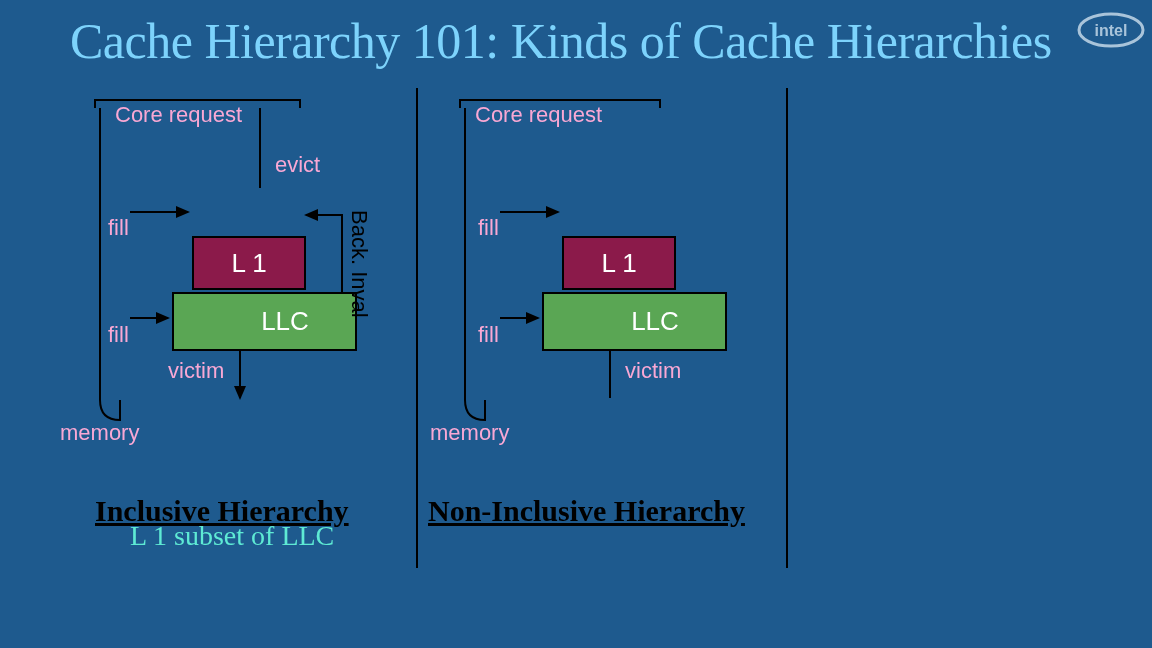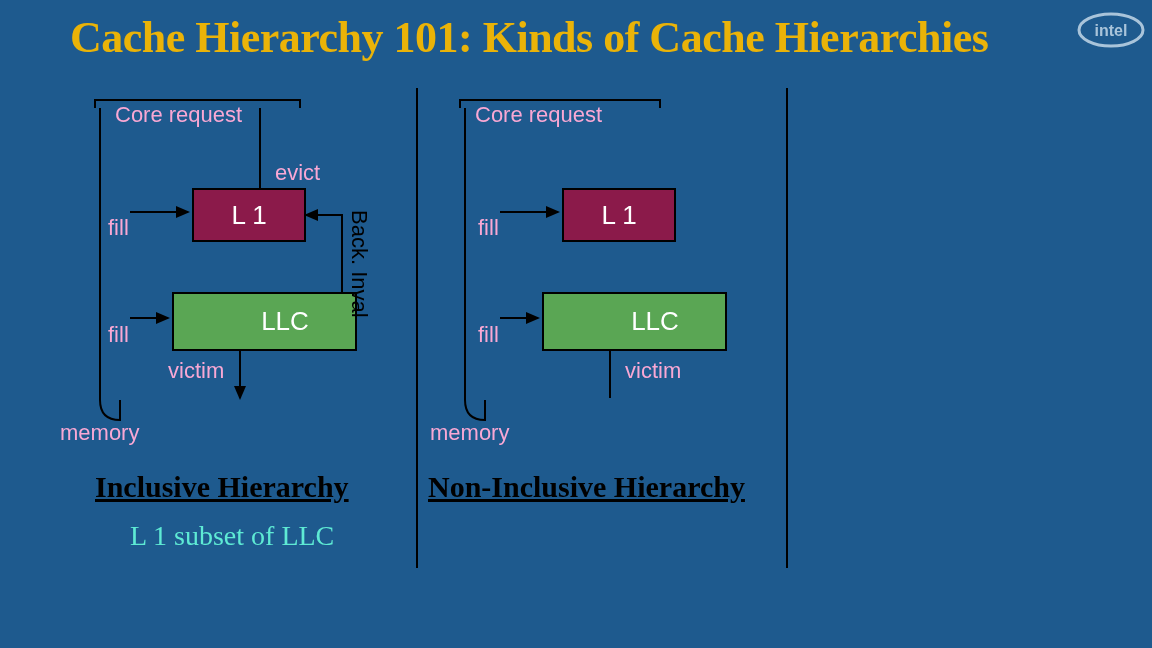--- a/index.html
+++ b/index.html
@@ -15,23 +15,23 @@
   .slide {
     position: relative;
     width: 1152px;
     height: 648px;
   }
   .title {
     position: absolute;
     left: 70px;
     top: 12px;
     width: 1050px;
-    font-size: 44px;
-    font-weight: bold;
-    color: #eab308;
+    font-size: 50px;
+    font-weight: normal;
+    color: #7dd3fc;
     font-family: "Comic Sans MS", "Marker Felt", cursive;
     letter-spacing: -0.5px;
   }
   .intel-logo {
     position: absolute;
     right: 6px;
     top: 10px;
   }
 
   
@@ -46,20 +46,21 @@
     position: absolute;
     width: 110px;
     height: 50px;
     background: #8b1a4a;
     border: 2px solid #000;
     color: #fff;
     font-size: 26px;
     display: flex;
     align-items: center;
     justify-content: center;
+    margin-top: 48px;
   }
   .llcbox {
     position: absolute;
     width: 140px;
     height: 55px;
     background: #5aa654;
     border: 2px solid #000;
     color: #fff;
     font-size: 26px;
     display: flex;
@@ -75,20 +76,21 @@
     border-left: 2px solid #000;
   }
 
   .hierarchy-title {
     position: absolute;
     font-size: 30px;
     font-weight: bold;
     color: #000;
     text-decoration: underline;
     font-family: "Comic Sans MS", "Marker Felt", cursive;
+    margin-top: 24px;
   }
   .hierarchy-sub {
     position: absolute;
     font-size: 28px;
     color: #5eead4;
     font-family: "Comic Sans MS", "Marker Felt", cursive;
   }
 
   
   .backinval {
@@ -154,21 +156,21 @@
     <path d="M 500 318 L 538 318" fill="none" stroke="#000" stroke-width="2" marker-end="url(#ah)"></path>
 
     <path d="M 610 348 L 610 398" fill="none" stroke="#000" stroke-width="2"></path>
 
     <path d="M 465 108 L 465 400" fill="none" stroke="#000" stroke-width="2"></path>
 
     <path d="M 465 400 Q 465 420 485 420 L 485 400" fill="none" stroke="#000" stroke-width="2"></path>
   </svg>
 
   <div class="lbl" style="left:115px; top:102px;">Core request</div>
-  <div class="lbl" style="left:275px; top:160px;">evict</div>
+  <div class="lbl" style="left:275px; top:152px;">evict</div>
 
   <div class="l1box" style="left:192px; top:188px;">
     <span>L 1</span>
   </div>
   <div class="lbl" style="left:108px; top:215px;">fill</div>
 
   <div class="llcbox" style="left:172px; top:292px;">
     <span>LLC</span>
   </div>
   <div class="backinval" style="left:346px; top:210px;">Back. Inval</div>

